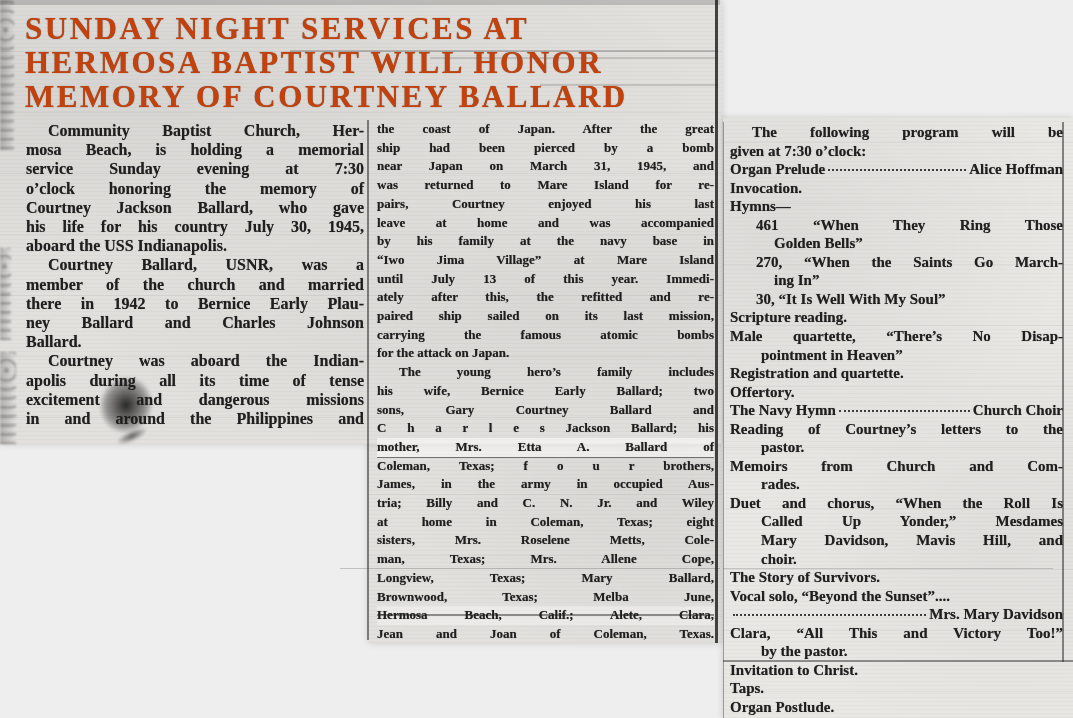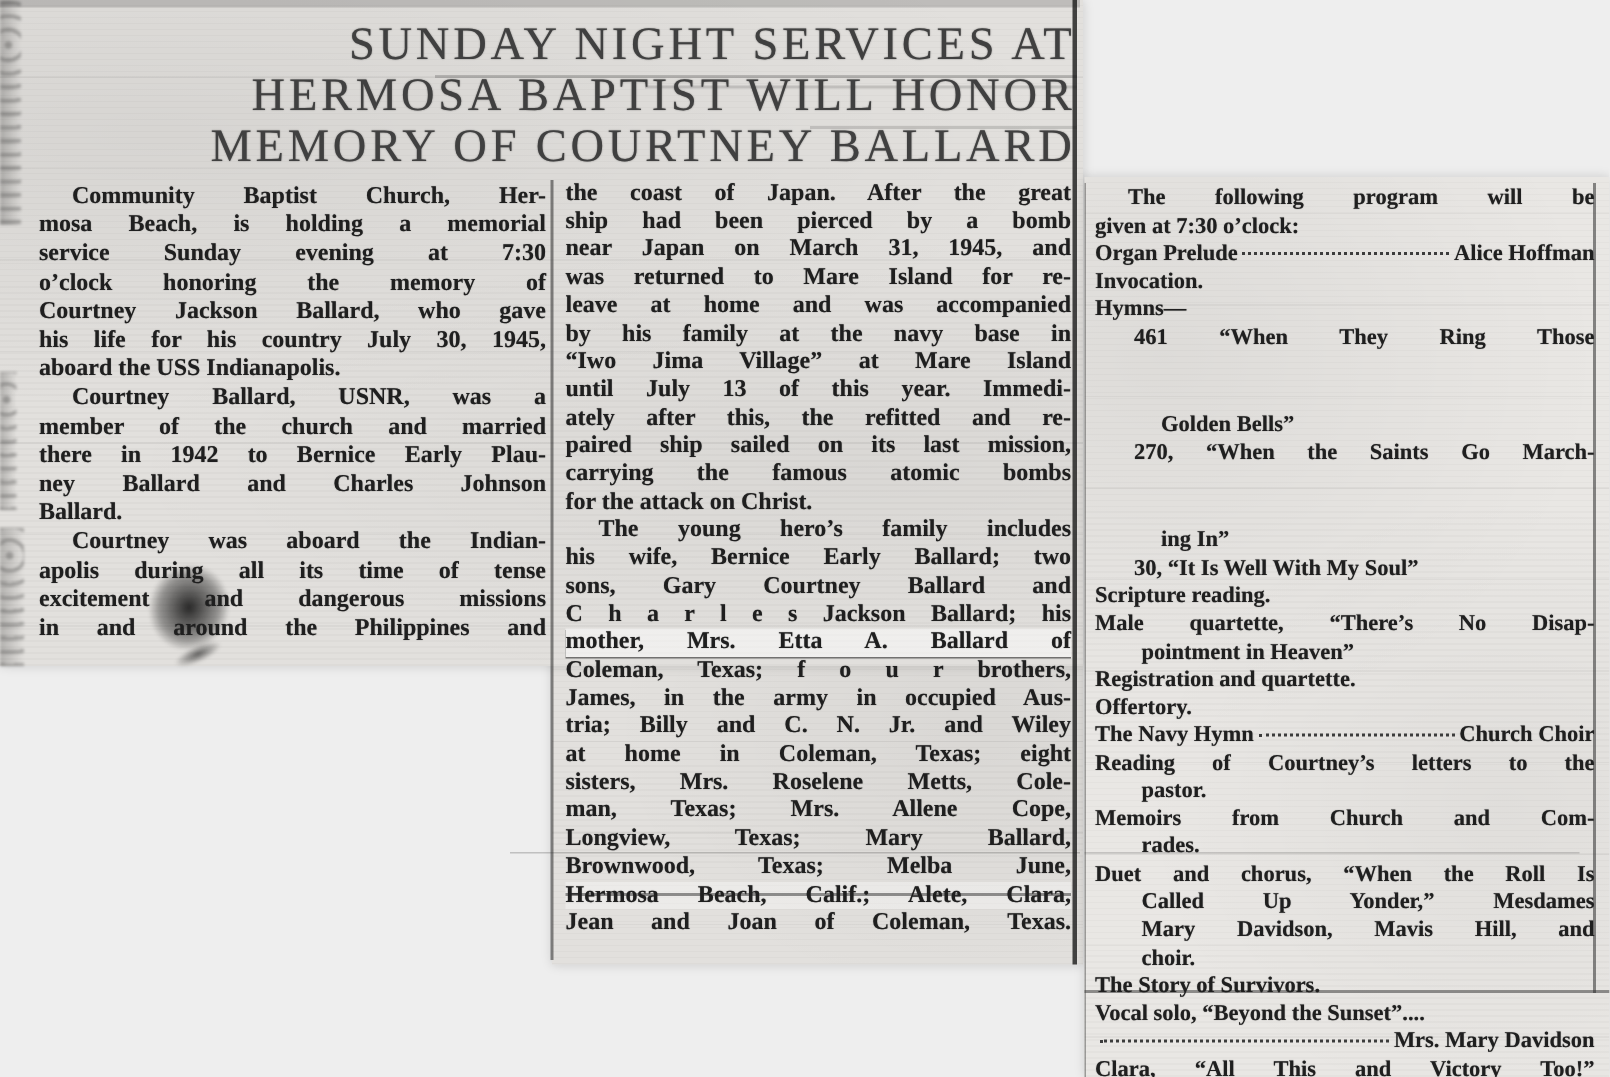--- a/index.html
+++ b/index.html
@@ -61,42 +61,41 @@
       linear-gradient(90deg, rgba(10,10,10,.4), transparent);
     opacity:.55;
   }
   #edge1{left:0;top:0;width:14px;height:150px;}
   #edge2{left:0;top:248px;width:11px;height:92px;}
   #edge3{left:0;top:352px;width:16px;height:92px;}
 
   
   #headline{
     position:absolute;left:25px;top:12px;width:692px;
-    font-size:31px;font-weight:400;line-height:34px;
-    letter-spacing:2.5px;color:#404040;
+    font-size:31px;font-weight:700;line-height:34px;
+    letter-spacing:2.5px;color:#c2410c;
     text-shadow:0 0 1px rgba(20,20,20,.55);
     white-space:nowrap;
-    text-align:right;
   }
 
   
   .bodycol{
     position:absolute;color:#1f1f1f;font-weight:700;
     text-shadow:0 0 .7px rgba(25,25,25,.55);
   }
   #col1{left:26px;top:121px;width:338px;font-size:16px;line-height:19.2px;}
-  #col2{left:377px;top:120px;width:337px;font-size:16px;line-height:18.7px;}
+  #col2{left:377px;top:120px;width:337px;font-size:13px;line-height:18.7px;}
   #col3{left:730px;top:123px;width:333px;font-size:15px;line-height:18.55px;}
 
   .ln{white-space:nowrap;}
   .j{white-space:normal;text-align:justify;text-align-last:justify;}
   .ind{padding-left:22px;}
   .i1{padding-left:26px;}
   .i2{padding-left:31px;}
-  .i3{padding-left:44px;margin-top:40px;}
+  .i3{padding-left:44px;}
   .hl{
     background:linear-gradient(rgba(255,255,255,.5), rgba(255,255,255,.5));
     box-shadow:0 1px 0 rgba(40,40,40,.6);
   }
   .strike{
     background:linear-gradient(transparent 42%, rgba(45,45,45,.5) 42%, rgba(45,45,45,.5) 52%, transparent 52%),
                linear-gradient(rgba(255,255,255,.35), rgba(255,255,255,.35));
   }
   .leadline{display:flex;align-items:baseline;white-space:nowrap;}
   .lead-dots{flex:1 1 auto;border-bottom:2px dotted #3c3c3c;margin:0 3px;transform:translateY(-3px);min-width:8px;}
@@ -150,28 +149,29 @@
       <div class="ln ind j">Courtney was aboard the Indian-</div>
       <div class="ln j">apolis during all its time of tense</div>
       <div class="ln j">excitement and dangerous missions</div>
       <div class="ln j">in and around the Philippines and</div>
     </div>
   <div id="col2" class="bodycol">
       <div class="ln j">the coast of Japan.  After the great</div>
       <div class="ln j">ship had been pierced by a bomb</div>
       <div class="ln j">near Japan on March 31, 1945, and</div>
       <div class="ln j">was returned to Mare Island for re-</div>
+      <div class="ln j">pairs, Courtney enjoyed his last</div>
       <div class="ln j">leave at home and was accompanied</div>
       <div class="ln j">by his family at the navy base in</div>
       <div class="ln j">“Iwo Jima Village” at Mare Island</div>
       <div class="ln j">until July 13 of this year.  Immedi-</div>
       <div class="ln j">ately after this, the refitted and re-</div>
       <div class="ln j">paired ship sailed on its last mission,</div>
       <div class="ln j">carrying the famous atomic bombs</div>
-      <div class="ln ">for the attack on Christ.</div>
+      <div class="ln ">for the attack on Japan.</div>
       <div class="ln ind j">The young hero’s family includes</div>
       <div class="ln j">his wife, Bernice Early Ballard; two</div>
       <div class="ln j">sons, Gary Courtney Ballard and</div>
       <div class="ln j">C h a r l e s Jackson Ballard; his</div>
       <div class="ln j hl">mother, Mrs. Etta A. Ballard of</div>
       <div class="ln j">Coleman, Texas; f o u r brothers,</div>
       <div class="ln j">James, in the army in occupied Aus-</div>
       <div class="ln j">tria; Billy and C. N. Jr. and Wiley</div>
       <div class="ln j">at home in Coleman, Texas; eight</div>
       <div class="ln j">sisters, Mrs. Roselene Metts, Cole-</div>

